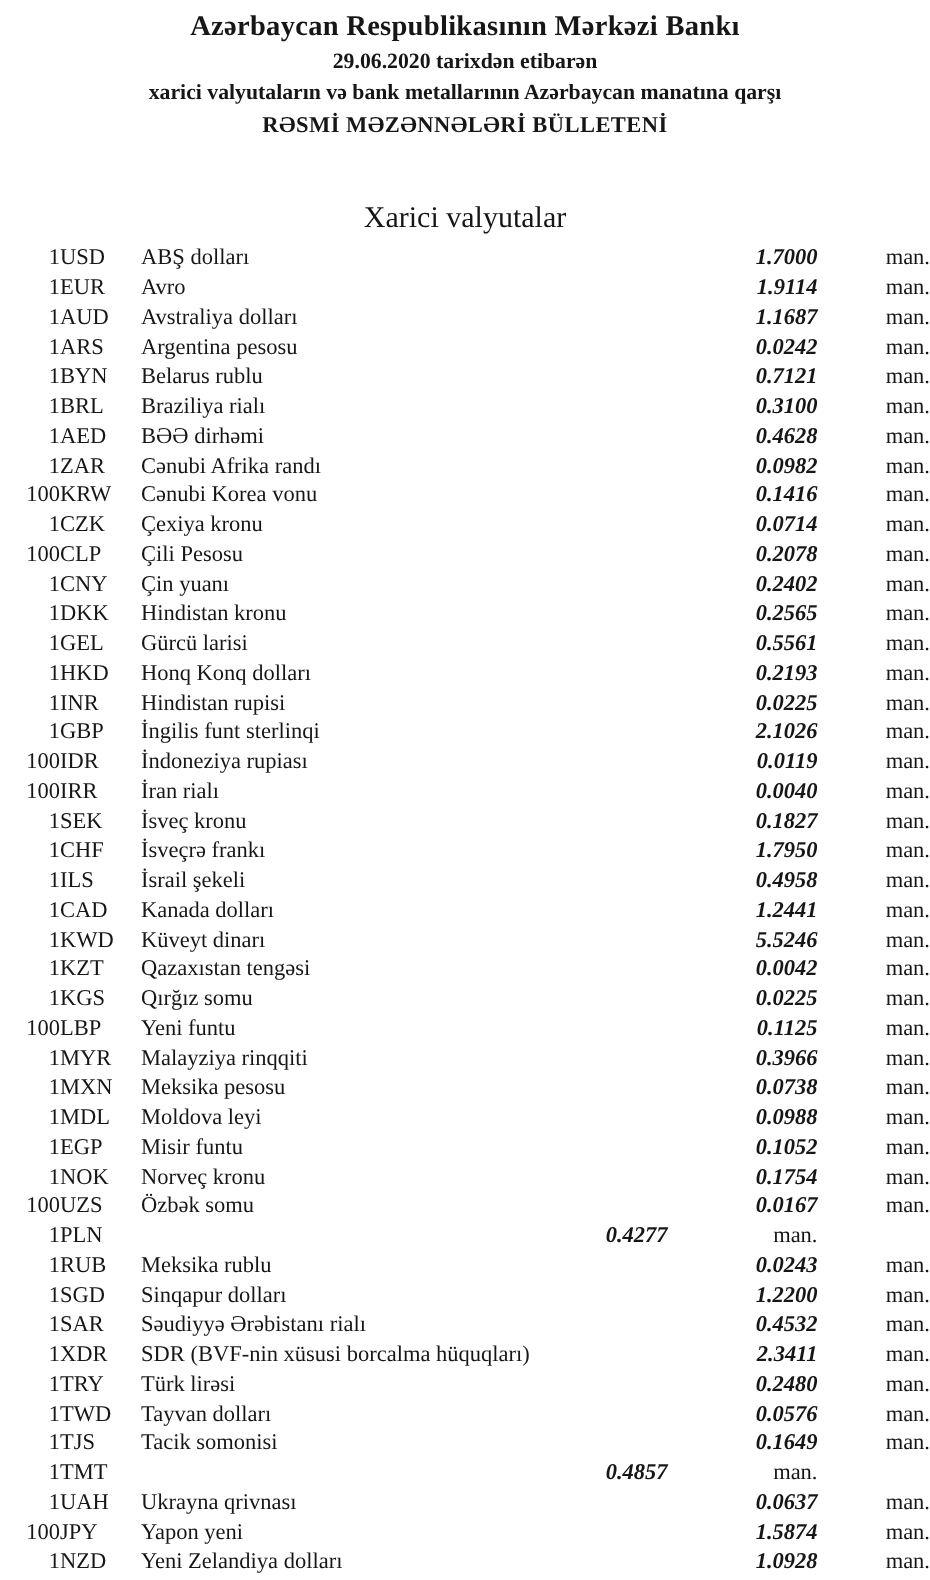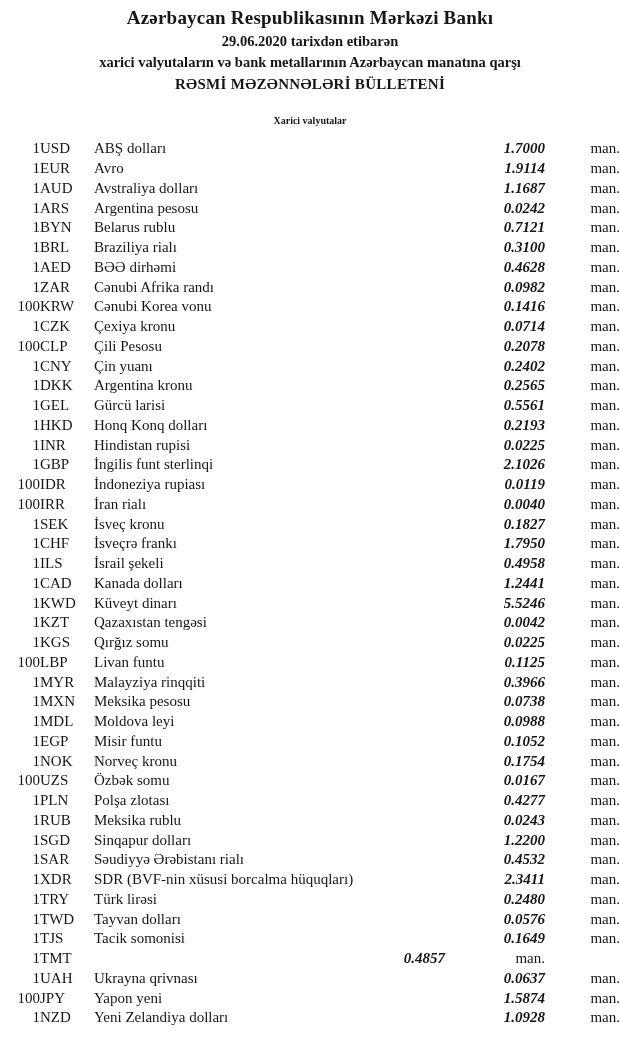--- a/index.html
+++ b/index.html
@@ -9,22 +9,22 @@
     font-family:"Liberation Serif", serif;
     overflow:hidden;
   }
   .page{width:620px;height:1018px;}
   .header{text-align:center;padding-top:5px;}
   .bank-title{font-size:19px;font-weight:bold;line-height:26px;letter-spacing:.2px;}
   .date-line{font-size:14.5px;font-weight:bold;line-height:21px;}
   .subtitle{font-size:14.5px;font-weight:bold;line-height:21px;}
   .bulletin-title{font-size:15px;font-weight:bold;line-height:22px;letter-spacing:.3px;}
   .section-title{
-    text-align:center;font-weight:bold;font-size:10px;
-    margin-top:16px;line-height:20px;
+    text-align:center;font-weight:normal;font-size:20px;
+    margin-top:40px;line-height:20px;
   }
   .rates{margin-top:8px;}
   .row{
     display:grid;
     grid-template-columns:40px 54px 1fr 100px 75px;
     height:19.75px;
     align-items:center;
     font-size:15px;
     white-space:nowrap;
   }
@@ -141,21 +141,21 @@
         <span class="qty">1</span>
         <span class="code">CNY</span>
         <span class="name">Çin yuanı</span>
         <span class="rate">0.2402</span>
         <span class="unit">man.</span>
       </div>
 
       <div class="row">
         <span class="qty">1</span>
         <span class="code">DKK</span>
-        <span class="name">Argentina kronu</span>
+        <span class="name">Hindistan kronu</span>
         <span class="rate">0.2565</span>
         <span class="unit">man.</span>
       </div>
 
       <div class="row">
         <span class="qty">1</span>
         <span class="code">GEL</span>
         <span class="name">Gürcü larisi</span>
         <span class="rate">0.5561</span>
         <span class="unit">man.</span>
@@ -253,21 +253,21 @@
         <span class="qty">1</span>
         <span class="code">KGS</span>
         <span class="name">Qırğız somu</span>
         <span class="rate">0.0225</span>
         <span class="unit">man.</span>
       </div>
 
       <div class="row">
         <span class="qty">100</span>
         <span class="code">LBP</span>
-        <span class="name">Livan funtu</span>
+        <span class="name">Yeni funtu</span>
         <span class="rate">0.1125</span>
         <span class="unit">man.</span>
       </div>
 
       <div class="row">
         <span class="qty">1</span>
         <span class="code">MYR</span>
         <span class="name">Malayziya rinqqiti</span>
         <span class="rate">0.3966</span>
         <span class="unit">man.</span>
@@ -309,21 +309,20 @@
         <span class="qty">100</span>
         <span class="code">UZS</span>
         <span class="name">Özbək somu</span>
         <span class="rate">0.0167</span>
         <span class="unit">man.</span>
       </div>
 
       <div class="row">
         <span class="qty">1</span>
         <span class="code">PLN</span>
-        <span class="name">Polşa zlotası</span>
         <span class="rate">0.4277</span>
         <span class="unit">man.</span>
       </div>
 
       <div class="row">
         <span class="qty">1</span>
         <span class="code">RUB</span>
         <span class="name">Meksika rublu</span>
         <span class="rate">0.0243</span>
         <span class="unit">man.</span>

